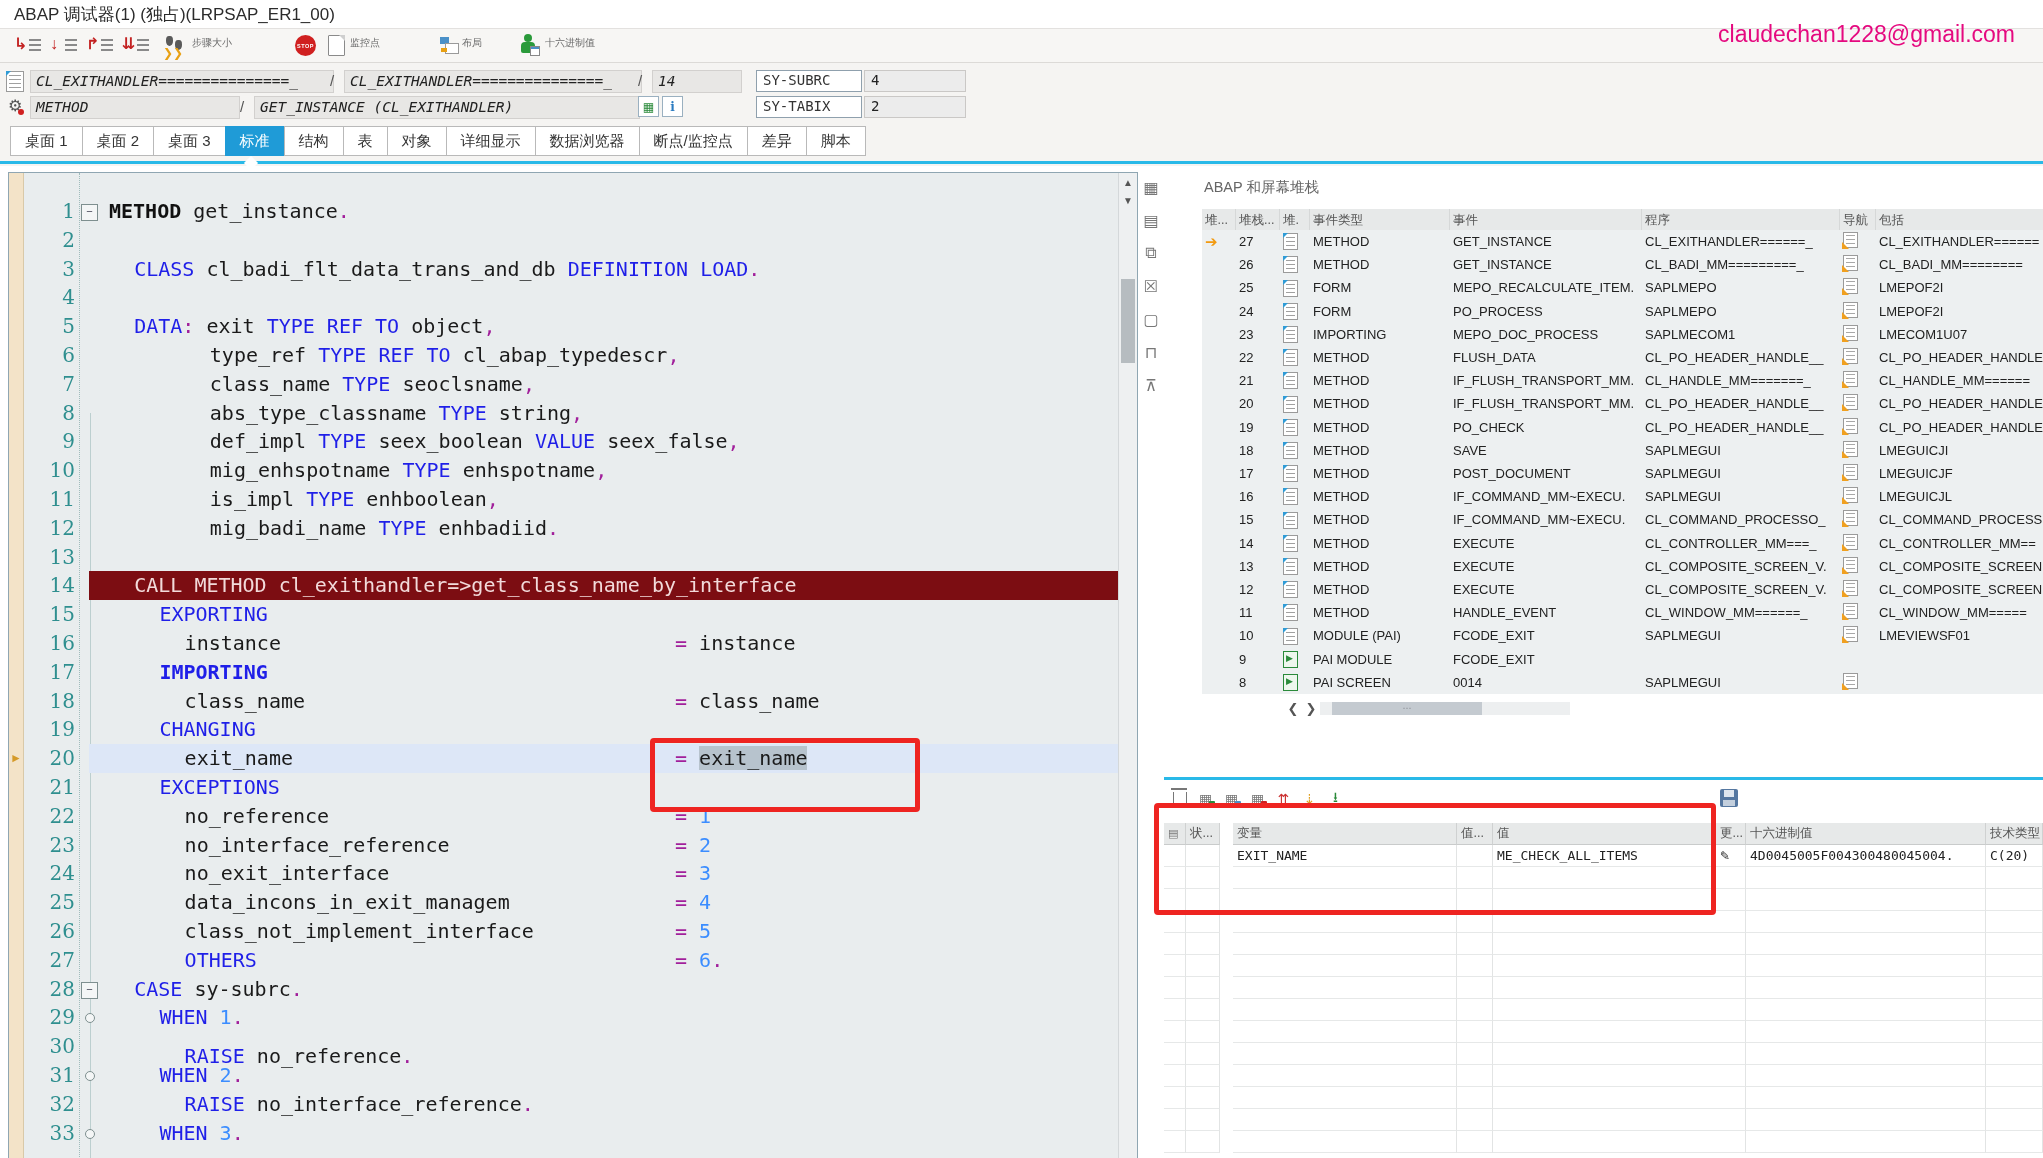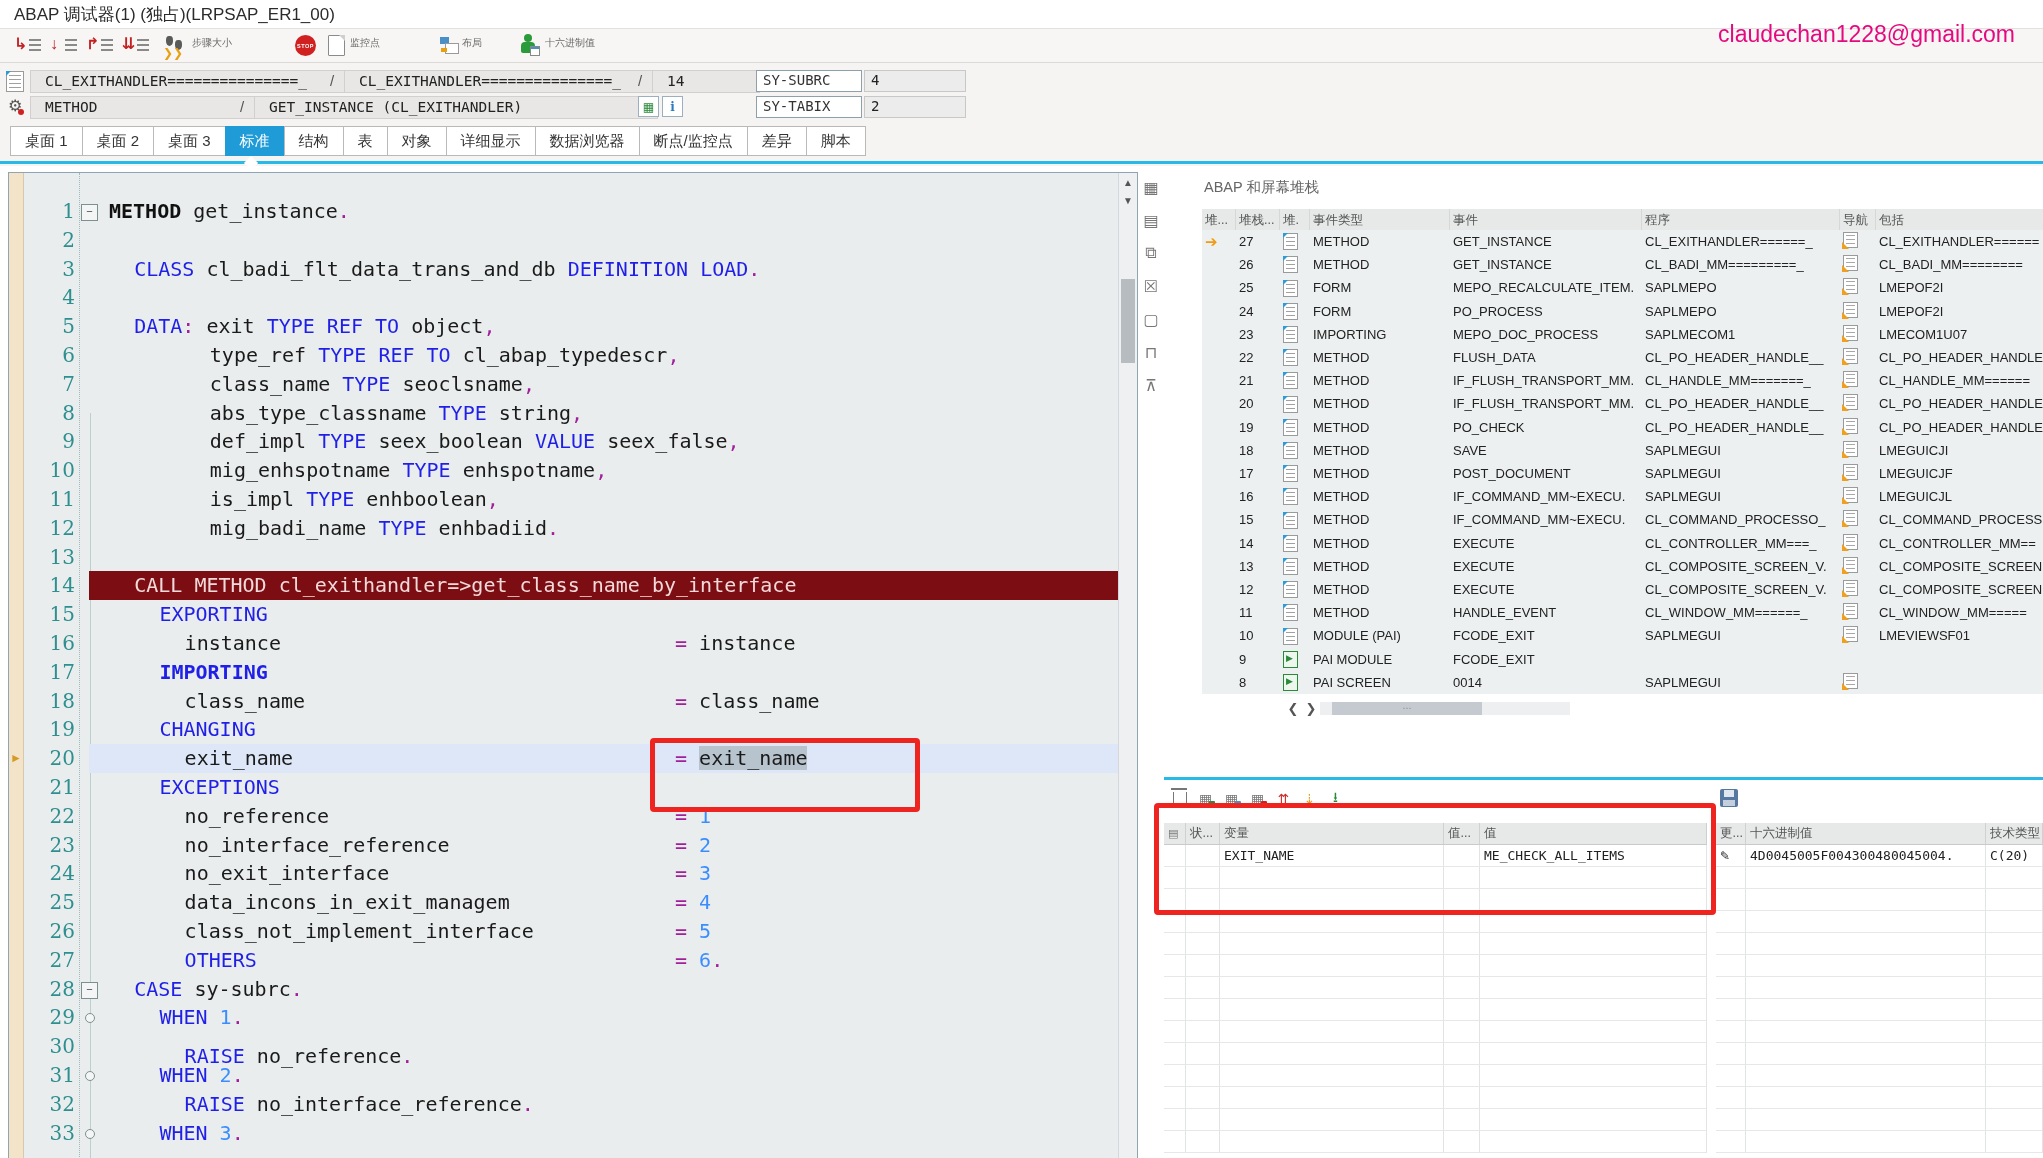--- a/index.html
+++ b/index.html
@@ -25,21 +25,21 @@
   #layoutico i{position:absolute;left:5px;top:6px;width:12px;height:9px;background:#fff;border:1.5px solid #9a9a9a;}
   #layoutico u{position:absolute;left:1px;top:11px;width:6px;height:4px;background:#e8a013;}
   #personico{position:absolute;left:520px;top:5px;width:20px;height:22px;}
   #personico .hd{position:absolute;left:4px;top:0;width:8px;height:8px;background:#2a9a3a;border-radius:50%;}
   #personico .bd{position:absolute;left:1px;top:8px;width:14px;height:11px;background:#2a9a3a;border-radius:4px 4px 2px 2px;}
   #personico .gr{position:absolute;right:0;bottom:0;width:8px;height:8px;background:#fff;border:1px solid #888;}
   #personico .gr b{position:absolute;left:0;top:0;width:8px;height:2px;background:#4a90c8;}
   
   #fieldszone{position:absolute;left:0;top:63px;width:2043px;height:103px;background:#f5f4f2;}
   .ffield{position:absolute;height:21px;background:#e8e7e5;border:1px solid #d2d0ce;color:#222;
-     font-family:"DejaVu Sans Mono",monospace;font-size:14.5px;line-height:20px;padding:0 14px;white-space:nowrap;overflow:hidden;}
+     font-family:"DejaVu Sans Mono",monospace;font-size:14.5px;line-height:20px;padding:0 5px;white-space:nowrap;overflow:hidden;font-style:italic;}
   .slash{position:absolute;color:#555;font-size:15px;}
   .sylabel{position:absolute;height:20px;background:#fff;border:1px solid #8fa0ad;font-size:14px;color:#333;
      line-height:19px;padding:0 6px;font-family:"DejaVu Sans Mono",monospace;}
   .syval{position:absolute;height:20px;background:#ececec;border:1px solid #cac8c6;font-size:14px;color:#222;
      line-height:19px;padding:0 6px;font-family:"DejaVu Sans Mono",monospace;}
   .smallbtn{position:absolute;width:19px;height:19px;background:#fff;border:1px solid #9ab0c0;
      display:flex;align-items:center;justify-content:center;font-size:12px;}
   #gearico{position:absolute;left:8px;top:0px;font-size:16px;color:#555;}
   #gearico b{position:absolute;right:-2px;bottom:0;width:6px;height:6px;background:#d02020;border-radius:50%;color:transparent;}
   
@@ -117,21 +117,21 @@
   .trash{position:relative;width:12px;height:13px;border:1.5px solid #777;border-top:none;border-radius:0 0 2px 2px;}
   .trash:before{content:"";position:absolute;left:-3px;top:-4px;width:16px;height:2px;background:#777;}
   #saveico{position:absolute;left:556px;top:44px;width:18px;height:18px;background:#5577a0;border-radius:2px;}
   #saveico b{position:absolute;left:4px;top:1px;width:10px;height:7px;background:#dfe6ee;}
   #saveico i{position:absolute;left:3px;bottom:1px;width:12px;height:6px;background:#c3cfdd;}
   .vrow{position:absolute;display:flex;height:22px;}
   .vc{box-sizing:border-box;height:22px;line-height:21px;font-size:13px;color:#222;padding:0 4px;overflow:hidden;white-space:nowrap;
      background:#fff;border-right:1px solid #e2e4e4;border-bottom:1px solid #e6e8e8;flex:none;font-family:"DejaVu Sans Mono",monospace;}
   .vhead .vc{background:#e7e9e9;color:#555;border-right:1px solid #cfd1d1;border-bottom:1px solid #c9cbcb;
      font-family:"Liberation Sans","DejaVu Sans",sans-serif;font-size:12.5px;}
-  .l0{width:22px;} .l1{width:34px;} .l2{width:224px;} .l3{width:36px;} .l4{width:227px;}
+  .l0{width:22px;} .l1{width:34px;} .l2{width:224px;margin-left:13px;} .l3{width:36px;} .l4{width:227px;}
   .r0{width:30px;} .r1{width:240px;} .r2{width:57px;}
   .pencil{font-size:12px;color:#222;font-family:"DejaVu Sans",sans-serif;}
   
   .redbox{position:absolute;border:5px solid #ee2421;border-radius:4px;z-index:50;}
 </style>
 </head>
 <body>
 
 <div id="titlebar">
   <span class="t">ABAP 调试器(1) (独占)(LRPSAP_ER1_00)</span>

